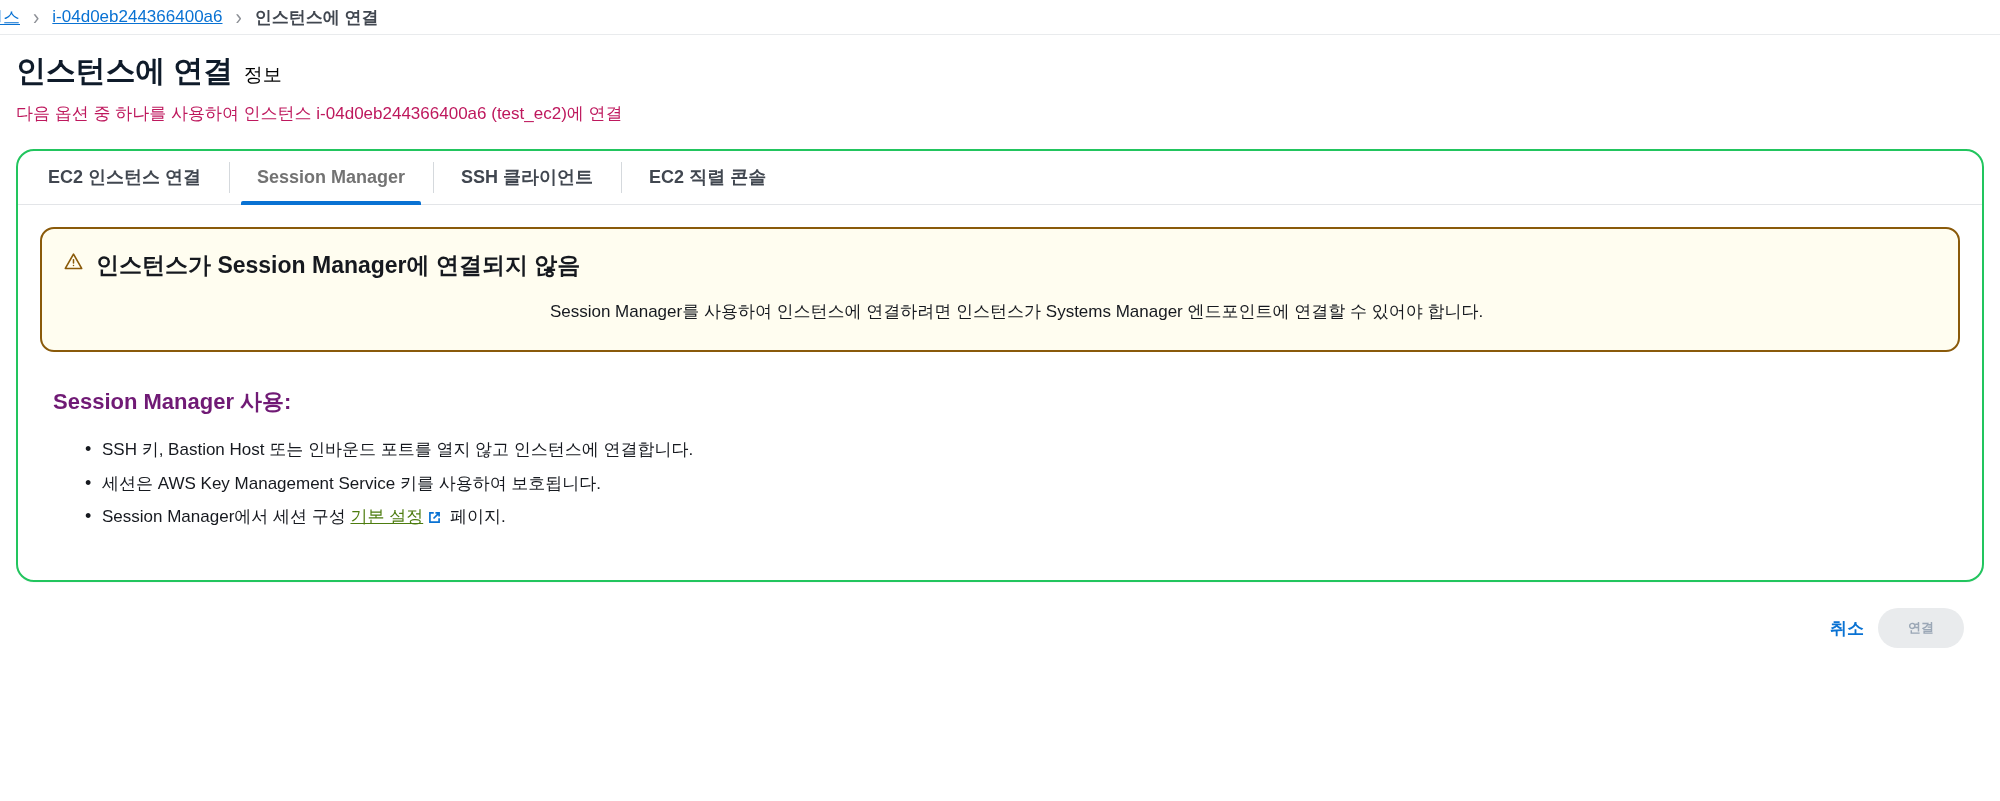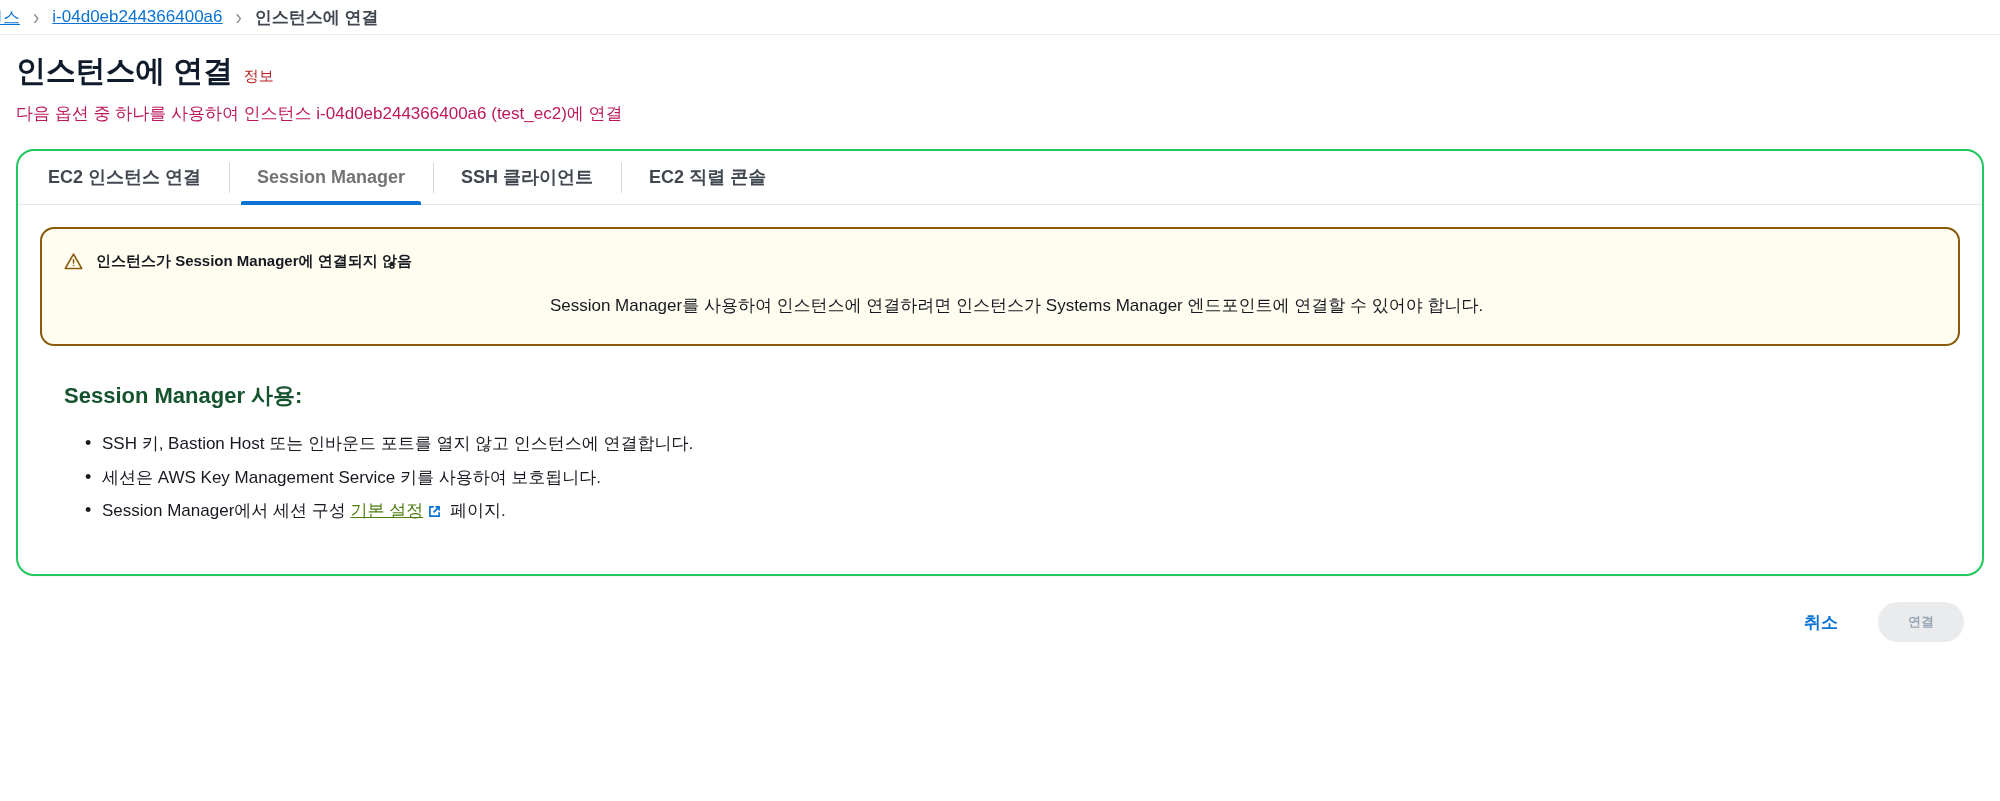--- a/index.html
+++ b/index.html
@@ -58,22 +58,22 @@
   }
   .page-title {
     font-size: 30px;
     font-weight: 700;
     letter-spacing: -0.2px;
     color: #0f1b2a;
     margin: 0;
     line-height: 1.2;
   }
   .info-link {
-    font-size: 15px;
-    color: #b91c1c;
+    font-size: 19px;
+    color: #000000;
     text-decoration: none;
     cursor: pointer;
   }
   .page-desc {
     margin-top: 13px;
     font-size: 17px;
     color: #be185d;
     line-height: 1.4;
   }
 
@@ -138,39 +138,39 @@
   .alert-head {
     display: flex;
     align-items: flex-start;
     gap: 13px;
   }
   .warn-icon {
     flex: 0 0 auto;
     margin-top: 1px;
   }
   .alert-title {
-    font-size: 15px;
+    font-size: 23px;
     font-weight: 700;
     color: #16191f;
     line-height: 1.3;
   }
   .alert-text {
     margin: 19px 0 0 33px;
     font-size: 17px;
     color: #16191f;
     line-height: 1.45;
     text-align: center;
   }
 
   
   .usage-title {
-    margin: 35px 0 0 24px;
+    margin: 35px 0 0 13px;
     font-size: 22px;
     font-weight: 700;
-    color: #14532d;
+    color: #701a75;
   }
   .usage-list {
     margin: 20px 0 0 0;
     padding: 0 0 0 62px;
     list-style: none;
   }
   .usage-list li {
     position: relative;
     font-size: 17px;
     line-height: 1.55;
@@ -194,21 +194,21 @@
     display: inline-block;
     vertical-align: -3px;
     margin: 0 3px 0 4px;
   }
 
   
   .footer {
     display: flex;
     justify-content: flex-end;
     align-items: center;
-    gap: 36px;
+    gap: 10px;
     padding: 26px 36px 0 0;
   }
   .btn-cancel {
     background: none;
     border: none;
     font-family: inherit;
     font-size: 17px;
     font-weight: 700;
     color: #0972d3;
     cursor: pointer;

